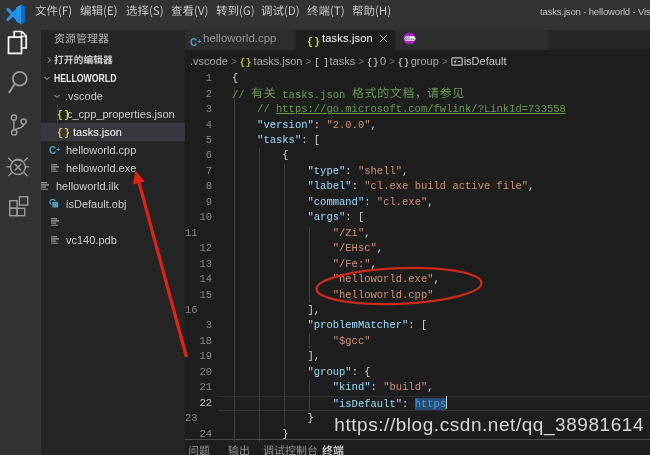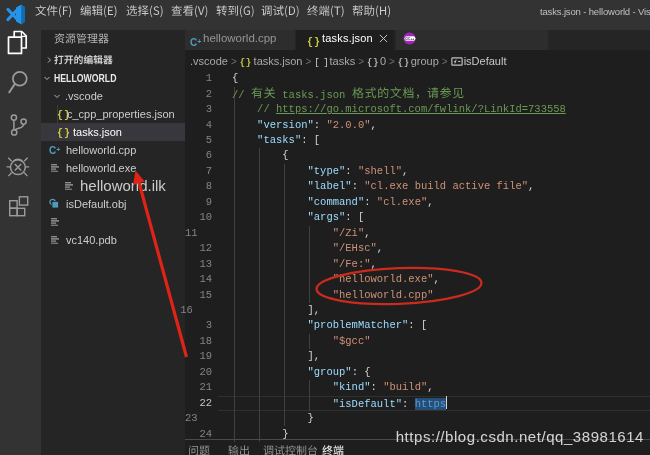--- a/index.html
+++ b/index.html
@@ -121,21 +121,21 @@
   </div>
 <div style="position:absolute;left:41px;width:144px;top:159px;height:18px;line-height:18px;white-space:nowrap;font-size:11px;overflow:hidden">
     <span style="position:absolute;left:8.5px;top:50%;transform:translateY(-50%);line-height:0"><svg width="10" height="10" viewBox="0 0 10 10">
         <rect x="1" y="1" width="6" height="1.4" fill="#8c8c8c"></rect>
         <rect x="1" y="3.2" width="8" height="1.4" fill="#9a9a9a"></rect>
         <rect x="1" y="5.4" width="5" height="1.4" fill="#8c8c8c"></rect>
         <rect x="1" y="7.6" width="7" height="1.4" fill="#767676"></rect>
       </svg></span>
     <span style="position:absolute;left:25px;color:#cccccc;font-weight:normal">helloworld.exe</span>
   </div>
-<div style="position:absolute;left:55px;width:144px;top:177px;height:18px;line-height:18px;white-space:nowrap;font-size:15px;overflow:hidden">
+<div style="position:absolute;left:31px;width:144px;top:177px;height:18px;line-height:18px;white-space:nowrap;font-size:11px;overflow:hidden">
     <span style="position:absolute;left:8.5px;top:50%;transform:translateY(-50%);line-height:0"><svg width="10" height="10" viewBox="0 0 10 10">
         <rect x="1" y="1" width="6" height="1.4" fill="#8c8c8c"></rect>
         <rect x="1" y="3.2" width="8" height="1.4" fill="#9a9a9a"></rect>
         <rect x="1" y="5.4" width="5" height="1.4" fill="#8c8c8c"></rect>
         <rect x="1" y="7.6" width="7" height="1.4" fill="#767676"></rect>
       </svg></span>
     <span style="position:absolute;left:25px;color:#cccccc;font-weight:normal">helloworld.ilk</span>
   </div>
 <div style="position:absolute;left:41px;width:144px;top:195px;height:18px;line-height:18px;white-space:nowrap;font-size:11px;overflow:hidden">
     <span style="position:absolute;left:7.5px;top:50%;transform:translateY(-50%);line-height:0"><svg width="11" height="11" viewBox="0 0 11 11">
@@ -201,21 +201,21 @@
 <div style="position:absolute;left:185px;top:148.4px;width:27px;text-align:right;color:#858585;font:10.5px 'Liberation Mono',monospace;line-height:15.45px">6</div>
 <div style="position:absolute;left:185px;top:163.9px;width:27px;text-align:right;color:#858585;font:10.5px 'Liberation Mono',monospace;line-height:15.45px">7</div>
 <div style="position:absolute;left:185px;top:179.3px;width:27px;text-align:right;color:#858585;font:10.5px 'Liberation Mono',monospace;line-height:15.45px">8</div>
 <div style="position:absolute;left:185px;top:194.8px;width:27px;text-align:right;color:#858585;font:10.5px 'Liberation Mono',monospace;line-height:15.45px">9</div>
 <div style="position:absolute;left:185px;top:210.2px;width:27px;text-align:right;color:#858585;font:10.5px 'Liberation Mono',monospace;line-height:15.45px">10</div>
 <div style="position:absolute;left:185px;top:225.7px;width:27px;text-align:left;color:#858585;font:10.5px 'Liberation Mono',monospace;line-height:15.45px">11</div>
 <div style="position:absolute;left:185px;top:241.1px;width:27px;text-align:right;color:#858585;font:10.5px 'Liberation Mono',monospace;line-height:15.45px">12</div>
 <div style="position:absolute;left:185px;top:256.6px;width:27px;text-align:right;color:#858585;font:10.5px 'Liberation Mono',monospace;line-height:15.45px">13</div>
 <div style="position:absolute;left:185px;top:272.1px;width:27px;text-align:right;color:#858585;font:10.5px 'Liberation Mono',monospace;line-height:15.45px">14</div>
 <div style="position:absolute;left:185px;top:287.5px;width:27px;text-align:right;color:#858585;font:10.5px 'Liberation Mono',monospace;line-height:15.45px">15</div>
-<div style="position:absolute;left:173px;top:302.9px;width:27px;text-align:center;color:#858585;font:10.5px 'Liberation Mono',monospace;line-height:15.45px">16</div>
+<div style="position:absolute;left:185px;top:302.9px;width:27px;text-align:left;color:#858585;font:10.5px 'Liberation Mono',monospace;line-height:15.45px">16</div>
 <div style="position:absolute;left:185px;top:318.4px;width:27px;text-align:right;color:#858585;font:10.5px 'Liberation Mono',monospace;line-height:15.45px">3</div>
 <div style="position:absolute;left:185px;top:333.8px;width:27px;text-align:right;color:#858585;font:10.5px 'Liberation Mono',monospace;line-height:15.45px">18</div>
 <div style="position:absolute;left:185px;top:349.3px;width:27px;text-align:right;color:#858585;font:10.5px 'Liberation Mono',monospace;line-height:15.45px">19</div>
 <div style="position:absolute;left:185px;top:364.8px;width:27px;text-align:right;color:#858585;font:10.5px 'Liberation Mono',monospace;line-height:15.45px">20</div>
 <div style="position:absolute;left:185px;top:380.2px;width:27px;text-align:right;color:#858585;font:10.5px 'Liberation Mono',monospace;line-height:15.45px">21</div>
 <div style="position:absolute;left:185px;top:395.6px;width:27px;text-align:right;color:#c6c6c6;font:10.5px 'Liberation Mono',monospace;line-height:15.45px">22</div>
 <div style="position:absolute;left:185px;top:411.1px;width:27px;text-align:left;color:#858585;font:10.5px 'Liberation Mono',monospace;line-height:15.45px">23</div>
 <div style="position:absolute;left:185px;top:426.5px;width:27px;text-align:right;color:#858585;font:10.5px 'Liberation Mono',monospace;line-height:15.45px">24</div>
 <div class="cl" style="top:71.2px"><span style="color:#d4d4d4">{</span></div>
 <div class="cl" style="top:117.5px"><span style="color:#9cdcfe">    "version"</span><span style="color:#d4d4d4">: </span><span style="color:#ce9178">"2.0.0"</span><span style="color:#d4d4d4">,</span></div>
@@ -271,17 +271,17 @@
 <svg style="position:absolute;left:263px;top:444.8px;" width="55.0" height="12.8" viewBox="0 0 55.0 12.8">
     <g transform="translate(0,9.5)">
       <path fill="#969696" d="M1.2 -8.5C1.7 -8 2.5 -7.2 2.8 -6.8L3.4 -7.3C3 -7.8 2.3 -8.5 1.7 -9ZM0.5 -5.8V-5H2V-1.2C2 -0.6 1.6 -0.2 1.4 0C1.6 0.1 1.8 0.4 1.9 0.6C2.1 0.4 2.3 0.2 3.8 -1C3.6 -0.5 3.4 0 3.1 0.4C3.3 0.5 3.6 0.7 3.7 0.9C4.8 -0.6 4.9 -2.9 4.9 -4.6V-8H9.4V-0.1C9.4 0 9.4 0.1 9.2 0.1C9 0.1 8.5 0.1 8 0.1C8.1 0.3 8.2 0.6 8.2 0.8C9 0.8 9.5 0.8 9.8 0.7C10.1 0.6 10.2 0.3 10.2 -0.1V-8.7H4.2V-4.6C4.2 -3.6 4.2 -2.4 3.9 -1.2C3.8 -1.4 3.7 -1.6 3.6 -1.8L2.8 -1.2V-5.8ZM6.8 -7.7V-6.8H5.6V-6.1H6.8V-5H5.4V-4.4H9V-5H7.5V-6.1H8.7V-6.8H7.5V-7.7ZM5.6 -3.5V-0.4H6.3V-0.9H8.6V-3.5ZM6.3 -2.8H8V-1.5H6.3Z M12.3 -8.5C12.9 -8 13.6 -7.3 13.9 -6.9L14.5 -7.5C14.2 -7.9 13.4 -8.6 12.9 -9ZM19.5 -8.8C20 -8.3 20.5 -7.6 20.7 -7.2L21.3 -7.6C21.1 -8 20.6 -8.6 20.1 -9.1ZM11.6 -5.8V-5H13.1V-1C13.1 -0.6 12.7 -0.2 12.6 -0.1C12.7 0 12.9 0.4 13 0.6C13.1 0.4 13.4 0.2 15.3 -1.1C15.2 -1.2 15.1 -1.6 15.1 -1.8L13.9 -1V-5.8ZM18.4 -9.2 18.4 -7H14.8V-6.2H18.5C18.7 -2 19.2 0.8 20.6 0.8C21 0.8 21.4 0.4 21.6 -1.5C21.5 -1.5 21.1 -1.8 21 -1.9C20.9 -0.8 20.8 -0.2 20.6 -0.2C19.9 -0.3 19.5 -2.8 19.3 -6.2H21.5V-7H19.3C19.2 -7.7 19.2 -8.4 19.2 -9.2ZM15 -0.7 15.2 0.1C16.1 -0.2 17.3 -0.5 18.5 -0.9L18.4 -1.6L17.1 -1.2V-3.8H18.1V-4.6H15.2V-3.8H16.3V-1Z M29.6 -6.1C30.3 -5.5 31.3 -4.6 31.7 -4.1L32.3 -4.6C31.8 -5.1 30.8 -5.9 30.2 -6.5ZM28.2 -6.5C27.6 -5.8 26.8 -5.1 26.1 -4.6C26.2 -4.4 26.5 -4.1 26.6 -3.9C27.4 -4.5 28.3 -5.4 28.9 -6.3ZM23.8 -9.3V-7.1H22.5V-6.3H23.8V-3.7C23.3 -3.5 22.7 -3.4 22.4 -3.2L22.5 -2.4L23.8 -2.9V-0.2C23.8 -0 23.7 0 23.6 0C23.5 0 23.1 0 22.6 0C22.7 0.2 22.8 0.6 22.8 0.8C23.5 0.8 23.9 0.8 24.2 0.6C24.5 0.5 24.6 0.3 24.6 -0.2V-3.1L25.8 -3.6L25.6 -4.3L24.6 -4V-6.3H25.7V-7.1H24.6V-9.3ZM25.7 -0.2V0.5H32.6V-0.2H29.6V-3H31.8V-3.7H26.5V-3H28.7V-0.2ZM28.5 -9.1C28.6 -8.7 28.8 -8.3 28.9 -7.9H26V-6H26.8V-7.2H31.7V-6.1H32.5V-7.9H29.8C29.7 -8.3 29.5 -8.8 29.2 -9.3Z M40.4 -8.2V-2.1H41.2V-8.2ZM42.4 -9.1V-0.3C42.4 -0.1 42.3 -0 42.2 -0C42 -0 41.3 -0 40.7 -0C40.8 0.2 40.9 0.6 41 0.8C41.8 0.8 42.4 0.8 42.7 0.7C43.1 0.5 43.2 0.3 43.2 -0.3V-9.1ZM34.6 -9C34.3 -7.9 34 -6.8 33.5 -6.1C33.7 -6 34 -5.9 34.2 -5.8C34.4 -6.1 34.6 -6.5 34.7 -6.9H36.2V-5.7H33.5V-5H36.2V-3.9H34V-0H34.7V-3.1H36.2V0.9H37V-3.1H38.5V-0.9C38.5 -0.7 38.5 -0.7 38.3 -0.7C38.2 -0.7 37.9 -0.7 37.4 -0.7C37.5 -0.5 37.6 -0.2 37.6 0C38.2 0 38.7 0 38.9 -0.1C39.2 -0.3 39.3 -0.5 39.3 -0.8V-3.9H37V-5H39.6V-5.7H37V-6.9H39.2V-7.7H37V-9.2H36.2V-7.7H35C35.1 -8 35.2 -8.4 35.3 -8.8Z M46 -3.8V0.9H46.8V0.3H52.2V0.8H53V-3.8ZM46.8 -0.5V-3H52.2V-0.5ZM45.4 -4.7C45.8 -4.9 46.5 -4.9 52.8 -5.2C53.1 -4.9 53.3 -4.6 53.5 -4.3L54.2 -4.8C53.6 -5.7 52.3 -7.1 51.2 -8L50.6 -7.6C51.1 -7.1 51.7 -6.5 52.2 -5.9L46.5 -5.7C47.5 -6.6 48.5 -7.7 49.4 -8.9L48.6 -9.3C47.7 -7.9 46.4 -6.5 46 -6.1C45.6 -5.8 45.4 -5.6 45.1 -5.5C45.2 -5.3 45.3 -4.9 45.4 -4.7Z"></path>
     </g>
   </svg>
 <svg style="position:absolute;left:322px;top:444.8px;" width="22.0" height="12.8" viewBox="0 0 22.0 12.8">
     <g transform="translate(0,9.5)">
       <path fill="#e7e7e7" d="M0.3 -0.7 0.5 0.3C1.6 0.1 3.1 -0.2 4.4 -0.5L4.4 -1.4C2.9 -1.1 1.4 -0.8 0.3 -0.7ZM6.2 -2.8C7 -2.5 8 -1.9 8.5 -1.5L9.1 -2.3C8.6 -2.7 7.6 -3.2 6.8 -3.5ZM4.9 -0.8C6.4 -0.4 8.2 0.3 9.3 0.9L9.8 0.1C8.8 -0.5 7 -1.2 5.6 -1.6ZM6.3 -9.3C6 -8.4 5.3 -7.3 4.3 -6.5L3.5 -7C3.3 -6.6 3.1 -6.2 2.8 -5.8L1.6 -5.7C2.3 -6.6 2.9 -7.8 3.4 -8.9L2.4 -9.3C1.9 -8 1.2 -6.6 0.9 -6.3C0.7 -5.9 0.5 -5.7 0.3 -5.6C0.4 -5.3 0.6 -4.8 0.6 -4.6C0.8 -4.7 1.1 -4.8 2.3 -4.9C1.8 -4.3 1.4 -3.8 1.2 -3.6C0.9 -3.2 0.6 -2.9 0.4 -2.9C0.5 -2.6 0.7 -2.2 0.7 -2C1 -2.1 1.4 -2.2 4.2 -2.6C4.1 -2.8 4.1 -3.2 4.1 -3.5L2.1 -3.2C2.8 -4.1 3.6 -5.1 4.2 -6.1C4.4 -5.9 4.6 -5.7 4.8 -5.5C5.1 -5.8 5.5 -6.1 5.8 -6.5C6.1 -6 6.4 -5.6 6.8 -5.2C6 -4.6 5.1 -4.1 4.1 -3.8C4.3 -3.6 4.7 -3.2 4.8 -2.9C5.7 -3.3 6.7 -3.8 7.5 -4.5C8.3 -3.8 9.2 -3.3 10.1 -2.9C10.3 -3.2 10.6 -3.6 10.8 -3.8C9.9 -4.1 9 -4.6 8.2 -5.2C9 -5.9 9.6 -6.8 10 -7.8L9.4 -8.2L9.2 -8.2H7C7.1 -8.5 7.3 -8.8 7.4 -9.1ZM6.4 -7.3H8.6C8.3 -6.8 8 -6.3 7.5 -5.8C7.1 -6.3 6.7 -6.8 6.4 -7.3Z M11.5 -7.3V-6.3H15.2V-7.3ZM11.8 -5.7C12 -4.5 12.2 -2.9 12.2 -1.9L13.1 -2C13 -3.1 12.8 -4.6 12.6 -5.8ZM12.6 -8.9C12.8 -8.4 13.1 -7.7 13.3 -7.3L14.2 -7.6C14 -8 13.7 -8.7 13.4 -9.2ZM15.4 -3.5V0.9H16.3V-2.7H17.1V0.8H17.9V-2.7H18.8V0.8H19.6V-2.7H20.4V0C20.4 0.1 20.4 0.1 20.3 0.1C20.2 0.1 20 0.1 19.7 0.1C19.8 0.4 19.9 0.7 19.9 0.9C20.4 0.9 20.8 0.9 21 0.8C21.3 0.6 21.3 0.4 21.3 0V-3.5H18.5L18.8 -4.4H21.5V-5.3H15.1V-4.4H17.7C17.6 -4.1 17.6 -3.8 17.5 -3.5ZM15.5 -8.7V-6H21.2V-8.7H20.2V-6.9H18.8V-9.3H17.8V-6.9H16.5V-8.7ZM14 -5.9C13.9 -4.6 13.7 -2.8 13.5 -1.6C12.7 -1.4 12 -1.3 11.4 -1.2L11.6 -0.1C12.7 -0.4 14 -0.7 15.3 -1L15.2 -2L14.2 -1.8C14.5 -2.9 14.7 -4.5 14.9 -5.8Z"></path>
     </g>
   </svg>
-<div style="position:absolute;top:428px;right:6px;color:rgba(228,228,228,0.92);font-size:15px;letter-spacing:0.55px;font-family:'Liberation Sans',sans-serif">https://blog.csdn.net/qq_38981614</div>
+<div style="position:absolute;top:414px;right:6px;color:rgba(228,228,228,0.92);font-size:19px;letter-spacing:0.55px;font-family:'Liberation Sans',sans-serif">https://blog.csdn.net/qq_38981614</div>
 <svg style="position:absolute;left:0;top:0;pointer-events:none" width="650" height="455" viewBox="0 0 650 455">
     <ellipse cx="399" cy="286" rx="82.5" ry="17.8" fill="none" stroke="#cb2a1d" stroke-width="2.3" transform="rotate(-2.2 399 286)"></ellipse>
     <line x1="186.5" y1="357" x2="139" y2="182.5" stroke="#e02317" stroke-width="3.2"></line>
     <polygon points="135.5,170.5 144.7,181.4 133.1,184.6" fill="#e02317"></polygon>
   </svg>
 </body></html>

